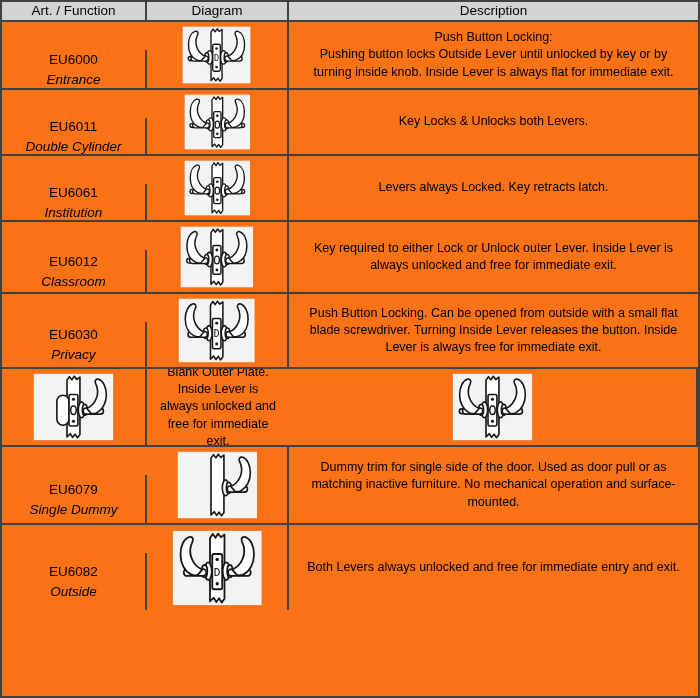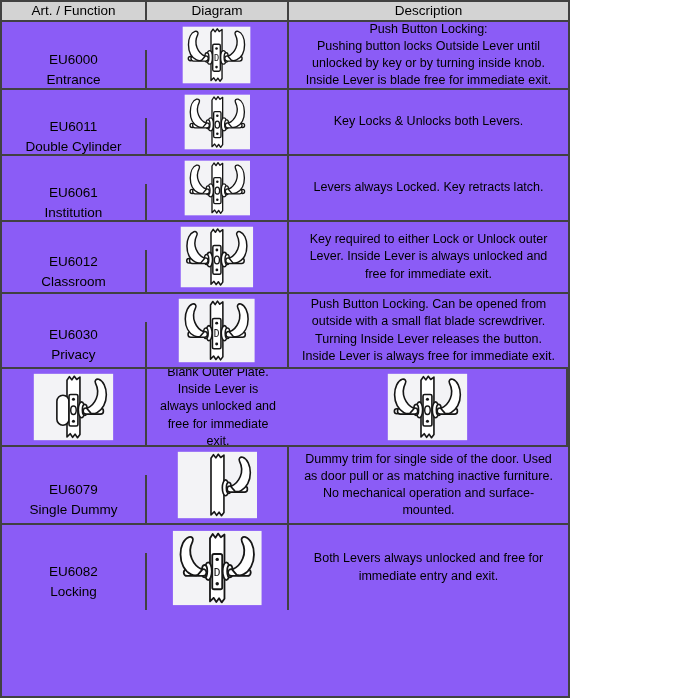--- a/index.html
+++ b/index.html
@@ -4,43 +4,43 @@
 <style>
   :root{
     --border:#414141;
     --header-bg:#d3d3d3;
     --diagram-bg:#f3f3f6;
     --line:#161616;
     --text:#000000;
   }
   html,body{margin:0;padding:0;background:#fff;}
   .tbl{
-    width:570px;height:698px;box-sizing:border-box;
+    width:700px;height:698px;box-sizing:border-box;
     border:2px solid var(--border);
     display:grid;
     grid-template-columns:145px 142px 1fr;
     grid-template-rows:20px 68px 66px 66px 72px 75px 78px 78px 85px 1fr;
-    background:#8b5cf6;color:var(--text);
+    background:#f97316;color:var(--text);
     font-family:"Liberation Sans",sans-serif;
     overflow:hidden;
   }
   .cell{
     border-right:2px solid var(--border);
     border-bottom:2px solid var(--border);
     display:flex;align-items:center;justify-content:center;
     overflow:hidden;min-width:0;min-height:0;
   }
   .last-col{border-right:none;text-align:center;}
   .no-bottom{border-bottom:none;}
   .header-cell{
     background:var(--header-bg);
     font-size:13.5px;line-height:1;
   }
   .art-cell{flex-direction:column;gap:5px;font-size:13.5px;text-align:center;margin-top:28px;}
-  .func{}
+  .func{font-style:italic;}
   .desc-cell{
     font-size:12.5px;line-height:1.38;text-align:center;
     padding:2px 12px;white-space:pre-line;
   }
   .diagram-cell svg{height:calc(100% - 8px);max-height:76px;}
 </style>
 </head>
 <body>
 
 <div class="tbl" id="table">
@@ -65,21 +65,21 @@
         <rect fill="#fff" stroke="#161616" stroke-width="2" stroke-linejoin="round" x="13" y="43.2" width="25" height="7.6" rx="3.6"></rect>
         <path fill="#fff" stroke="#161616" stroke-width="2" stroke-linejoin="round" d="M33.5,43.8 C28,41.5 24,37 21.8,31.5 C19.5,26 19.8,18.5 22.8,12.5 C24.2,9.6 22,6.8 18.8,7.8 C13.2,9.8 9.4,17.5 9.4,27 C9.4,37 14,45.5 21,49 C23.5,50.2 26.5,50.4 28.5,49.6 Z"></path>
         <ellipse fill="#fff" stroke="#161616" stroke-width="2" stroke-linejoin="round" cx="60" cy="45.5" rx="4" ry="9.8"></ellipse>
         <ellipse fill="#fff" stroke="#161616" stroke-width="2" stroke-linejoin="round" cx="64" cy="45.5" rx="3" ry="6.8"></ellipse>
         <rect fill="#fff" stroke="#161616" stroke-width="2" stroke-linejoin="round" x="62" y="43.2" width="25" height="7.6" rx="3.6"></rect>
         <path fill="#fff" stroke="#161616" stroke-width="2" stroke-linejoin="round" d="M66.5,43.8 C72,41.5 76,37 78.2,31.5 C80.5,26 80.2,18.5 77.2,12.5 C75.8,9.6 78,6.8 81.2,7.8 C86.8,9.8 90.6,17.5 90.6,27 C90.6,37 86,45.5 79,49 C76.5,50.2 73.5,50.4 71.5,49.6 Z"></path>
         <text x="50" y="50.8" text-anchor="middle" font-size="12.5" font-family="DejaVu Sans Mono, monospace" fill="#161616">D</text>
       </svg>
     </div>
   <div class="cell desc-cell last-col">Push Button Locking:
-Pushing button locks Outside Lever until unlocked by key or by turning inside knob. Inside Lever is blade free for immediate exit.</div>
+Pushing button locks Outside Lever until unlocked by key or by turning inside knob. Inside Lever is always flat for immediate exit.</div>
 
   <div class="cell art-cell">
     <div>EU6011</div>
     <div class="func">Double Cylinder</div>
   </div>
   <div class="cell diagram-cell">
       <svg viewBox="0 0 100 84" xmlns="http://www.w3.org/2000/svg">
         <rect x="1" y="1" width="98" height="82" fill="#f3f3f6"></rect>
         <path fill="#fff" stroke="#161616" stroke-width="2" stroke-linejoin="round" d="M42,9 L45,4.5 L48,8.5 L51,4 L54,8 L58,5 L58,76 L55,80 L52,75.5 L49,79.5 L46,75 L42,79 Z"></path>
         <rect fill="#fff" stroke="#161616" stroke-width="2" stroke-linejoin="round" x="44.5" y="26.5" width="11" height="39" rx="2"></rect>
@@ -223,21 +223,21 @@
         <ellipse fill="#fff" stroke="#161616" stroke-width="2" stroke-linejoin="round" cx="60" cy="45.5" rx="4" ry="9.8"></ellipse>
         <ellipse fill="#fff" stroke="#161616" stroke-width="2" stroke-linejoin="round" cx="64" cy="45.5" rx="3" ry="6.8"></ellipse>
         <rect fill="#fff" stroke="#161616" stroke-width="2" stroke-linejoin="round" x="62" y="43.2" width="25" height="7.6" rx="3.6"></rect>
         <path fill="#fff" stroke="#161616" stroke-width="2" stroke-linejoin="round" d="M66.5,43.8 C72,41.5 76,37 78.2,31.5 C80.5,26 80.2,18.5 77.2,12.5 C75.8,9.6 78,6.8 81.2,7.8 C86.8,9.8 90.6,17.5 90.6,27 C90.6,37 86,45.5 79,49 C76.5,50.2 73.5,50.4 71.5,49.6 Z"></path>
       </svg>
     </div>
   <div class="cell desc-cell last-col">Dummy trim for single side of the door. Used as door pull or as matching inactive furniture. No mechanical operation and surface-mounted.</div>
 
   <div class="cell art-cell no-bottom">
     <div>EU6082</div>
-    <div class="func">Locking</div>
+    <div class="func">Outside</div>
   </div>
   <div class="cell diagram-cell no-bottom">
       <svg viewBox="0 0 100 84" xmlns="http://www.w3.org/2000/svg">
         <rect x="1" y="1" width="98" height="82" fill="#f3f3f6"></rect>
         <path fill="#fff" stroke="#161616" stroke-width="2" stroke-linejoin="round" d="M42,9 L45,4.5 L48,8.5 L51,4 L54,8 L58,5 L58,76 L55,80 L52,75.5 L49,79.5 L46,75 L42,79 Z"></path>
         <rect fill="#fff" stroke="#161616" stroke-width="2" stroke-linejoin="round" x="44.5" y="26.5" width="11" height="39" rx="2"></rect>
         <circle cx="50" cy="32.5" r="1.9" fill="#161616"></circle>
         <circle cx="50" cy="59.5" r="1.9" fill="#161616"></circle>
         <ellipse fill="#fff" stroke="#161616" stroke-width="2" stroke-linejoin="round" cx="40" cy="45.5" rx="4" ry="9.8"></ellipse>
         <ellipse fill="#fff" stroke="#161616" stroke-width="2" stroke-linejoin="round" cx="36" cy="45.5" rx="3" ry="6.8"></ellipse>

